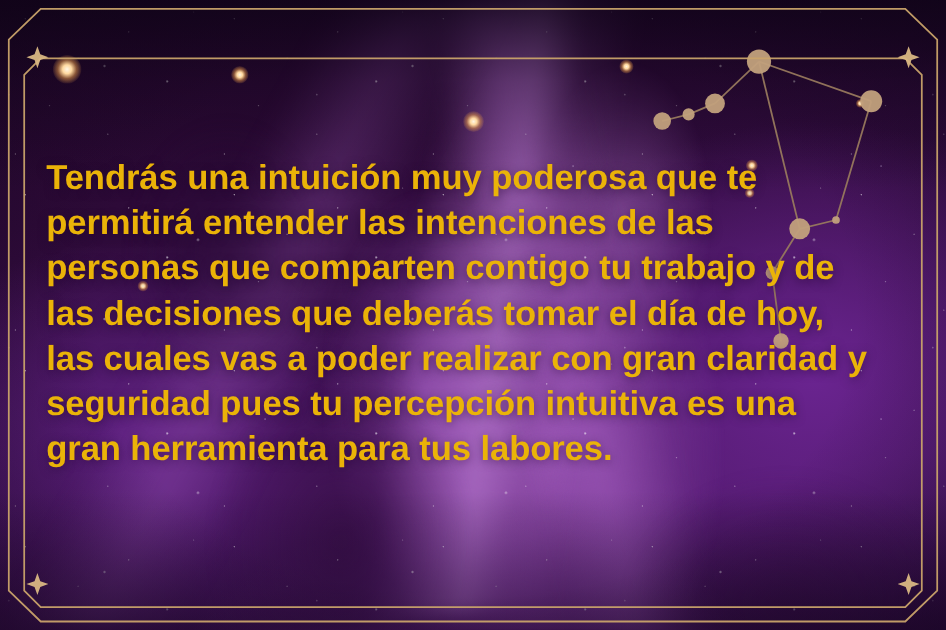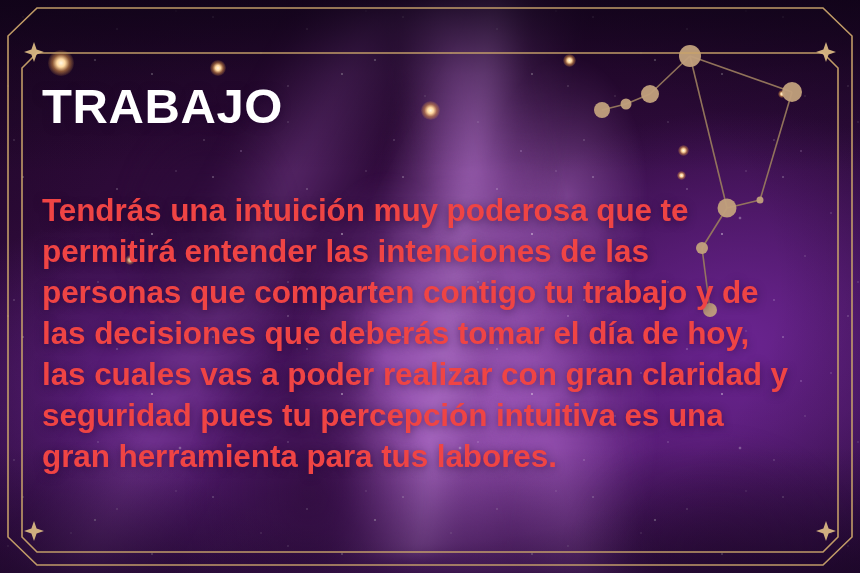--- a/index.html
+++ b/index.html
@@ -157,21 +157,21 @@
     font-weight: 700;
     letter-spacing: .6px;
     color: #ffffff;
     text-shadow: 0 2px 10px rgba(30,0,45,.55);
   }
   #body-copy {
     margin: 59px 0 0 0;
     font-size: 31.5px;
     line-height: 41px;
     font-weight: 700;
-    color: #ef4444;
+    color: #eab308;
     letter-spacing: -0.1px;
     text-shadow: 0 2px 9px rgba(30,0,45,.50);
     white-space: pre-line;
   }
 </style>
 </head>
 <body>
 
 <div id="horoscope-card">
 
@@ -228,21 +228,20 @@
 
     <g fill="#d9b783" opacity="0.95">
       <path d="M34,42 L36.6,49.4 L44,52 L36.6,54.6 L34,62 L31.4,54.6 L24,52 L31.4,49.4 Z"></path>
       <path d="M826,42 L828.6,49.4 L836,52 L828.6,54.6 L826,62 L823.4,54.6 L816,52 L823.4,49.4 Z"></path>
       <path d="M34,521 L36.6,528.4 L44,531 L36.6,533.6 L34,541 L31.4,533.6 L24,531 L31.4,528.4 Z"></path>
       <path d="M826,521 L828.6,528.4 L836,531 L828.6,533.6 L826,541 L823.4,533.6 L816,531 L823.4,528.4 Z"></path>
     </g>
   </svg>
 
   <div id="text-block">
-    <h1 id="section-title">TRABAJO</h1>
     <p id="body-copy">Tendrás una intuición muy poderosa que te
 permitirá entender las intenciones de las
 personas que comparten contigo tu trabajo y de
 las decisiones que deberás tomar el día de hoy,
 las cuales vas a poder realizar con gran claridad y
 seguridad pues tu percepción intuitiva es una
 gran herramienta para tus labores.</p>
   </div>
 
 </div>

